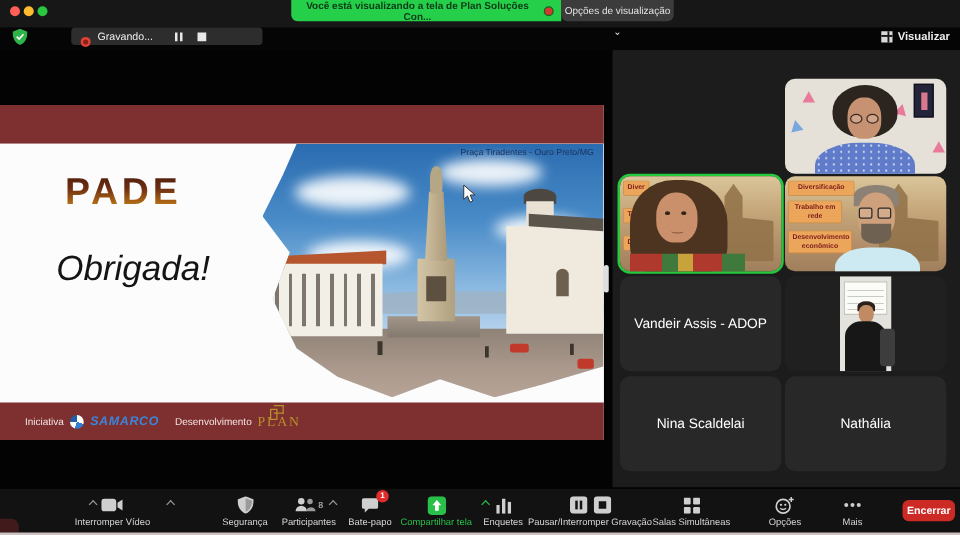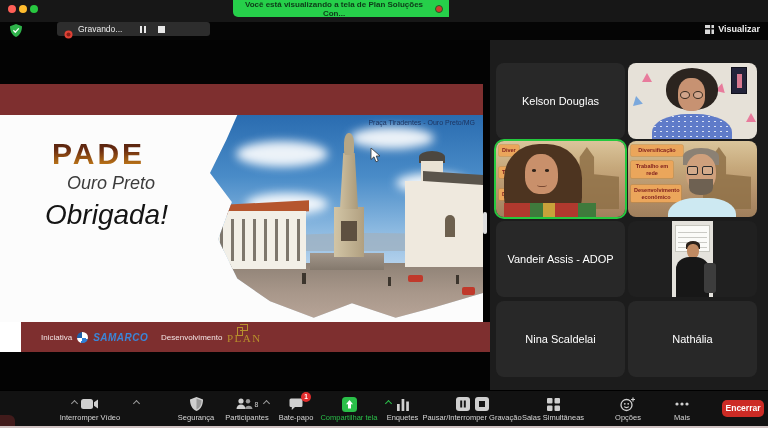--- a/index.html
+++ b/index.html
@@ -34,21 +34,21 @@
               color:#ececec; font-size:9px;font-weight:bold; }
   .view-ico { width:9px; height:9px; background:#d8d8d8;
               background-image:linear-gradient(#171717,#171717),linear-gradient(#171717,#171717);
               background-size:9px 1.5px,1.5px 9px; background-position:0 3.7px,5.2px 0; background-repeat:no-repeat; }
 
   
   .share { position:absolute; left:0; top:40px; width:490px; height:350px; background:#030303; }
   .slide { position:absolute; left:0; top:44px; width:483px; height:268px; background:#fff; }
   .slide-topbar { position:absolute; left:0; top:0; width:483px; height:31px; background:#7e2f2f; }
   .slide-body { position:absolute; left:0; top:31px; width:483px; height:207px; background:#fcfcfc; overflow:hidden; }
-  .slide-footer { position:absolute; left:0; top:238px; width:483px; height:30px; background:#7e2f2f;margin-left:21px; }
+  .slide-footer { position:absolute; left:0; top:238px; width:483px; height:30px; background:#7e2f2f; }
 
   .pade { position:absolute; left:52px; top:22px; font-size:30px; font-weight:bold; letter-spacing:3px;
           background:linear-gradient(180deg,#451b0d 0%,#6d2e11 40%,#b06a16 75%,#d69a2a 100%);
           -webkit-background-clip:text; background-clip:text; color:transparent; }
   .ouro { position:absolute; left:67px; top:58px; font-size:18px; font-style:italic; color:#3c3c3c; }
   .obrigada { position:absolute; left:45px; top:84px; font-size:28px; color:#141414;font-style:italic; }
 
   .photo { position:absolute; left:210px; top:0; width:273px; height:207px; overflow:hidden;
            clip-path:polygon(10% 0,100% 0,100% 86%,82% 93%,68% 98%,52% 91%,38% 98%,22% 90%,10% 79%,3% 60%,8% 42%,0 28%,6% 12%); }
   .sky { position:absolute; inset:0; background:linear-gradient(180deg,#2a6cb0 0%,#4a8cc8 30%,#8ab8e0 55%,#c2daf0 78%,#dce9f5 100%); }
@@ -180,20 +180,21 @@
 <div id="app">
 
   <div class="titlebar">
     <div class="tl red"></div>
     <div class="tl yel"></div>
     <div class="tl grn"></div>
     <div class="banner">
       <span class="banner-text">Você está visualizando a tela de Plan Soluções Con...</span>
       <span class="banner-ico"></span>
     </div>
+    <div class="opts-btn">Opções de visualização ⌄</div>
   </div>
 
   <div class="shield-top">
     <svg width="12" height="13" viewBox="0 0 12 13">
         <path d="M6 0 L12 2.3 C12 7.4 10.1 11 6 13 C1.9 11 0 7.4 0 2.3 Z" fill="#2eb24a"></path>
         <path d="M3.4 6.3 L5.3 8.2 L8.8 4.4" stroke="#fff" stroke-width="1.3" fill="none"></path>
       </svg>
   </div>
   <div class="rec-pill">
     <span class="rec-dot">
@@ -212,21 +213,20 @@
   <div class="view-btn">
     <span class="view-ico"></span>
     <span>Visualizar</span>
   </div>
 
   <div class="share">
     <div class="slide">
       <div class="slide-topbar"></div>
       <div class="slide-body">
         <div class="pade">PADE</div>
-        <div class="ouro">Ouro Preto</div>
         <div class="obrigada">Obrigada!</div>
         <div class="photo">
           <div class="sky"></div>
           <div class="cloud c1"></div>
           <div class="cloud c2"></div>
           <div class="cloud c3"></div>
           <div class="cloud c4"></div>
           <div class="mountains"></div>
           <div class="pavement"></div>
           <div class="bldg-roof"></div>
@@ -268,23 +268,20 @@
     <div class="scroll-pill"></div>
     <div class="cursor">
       <svg width="11" height="15" viewBox="0 0 11 15">
           <path d="M1 0 L1 11.5 L4 8.8 L6 13.8 L8.2 12.8 L6.2 8 L10 8 Z" fill="#fff" stroke="#333" stroke-width=".8"></path>
         </svg>
     </div>
   </div>
 
   <div class="panel">
 
-    <div class="tile namecard t-r1 t-c1">
-      <span class="pname">Kelson Douglas</span>
-    </div>
 
     <div class="tile v-woman1 t-r1 t-c2">
       <span class="tri p" style="left:14px;top:10px"></span>
       <span class="tri p" style="left:88px;top:20px;transform:rotate(14deg)"></span>
       <span class="tri p" style="left:30px;top:58px;transform:rotate(-10deg)"></span>
       <span class="tri p" style="left:118px;top:50px"></span>
       <span class="tri b" style="left:55px;top:5px;transform:rotate(8deg)"></span>
       <span class="tri b" style="left:4px;top:33px;transform:rotate(-12deg)"></span>
       <span class="frame1">
           <i></i>

